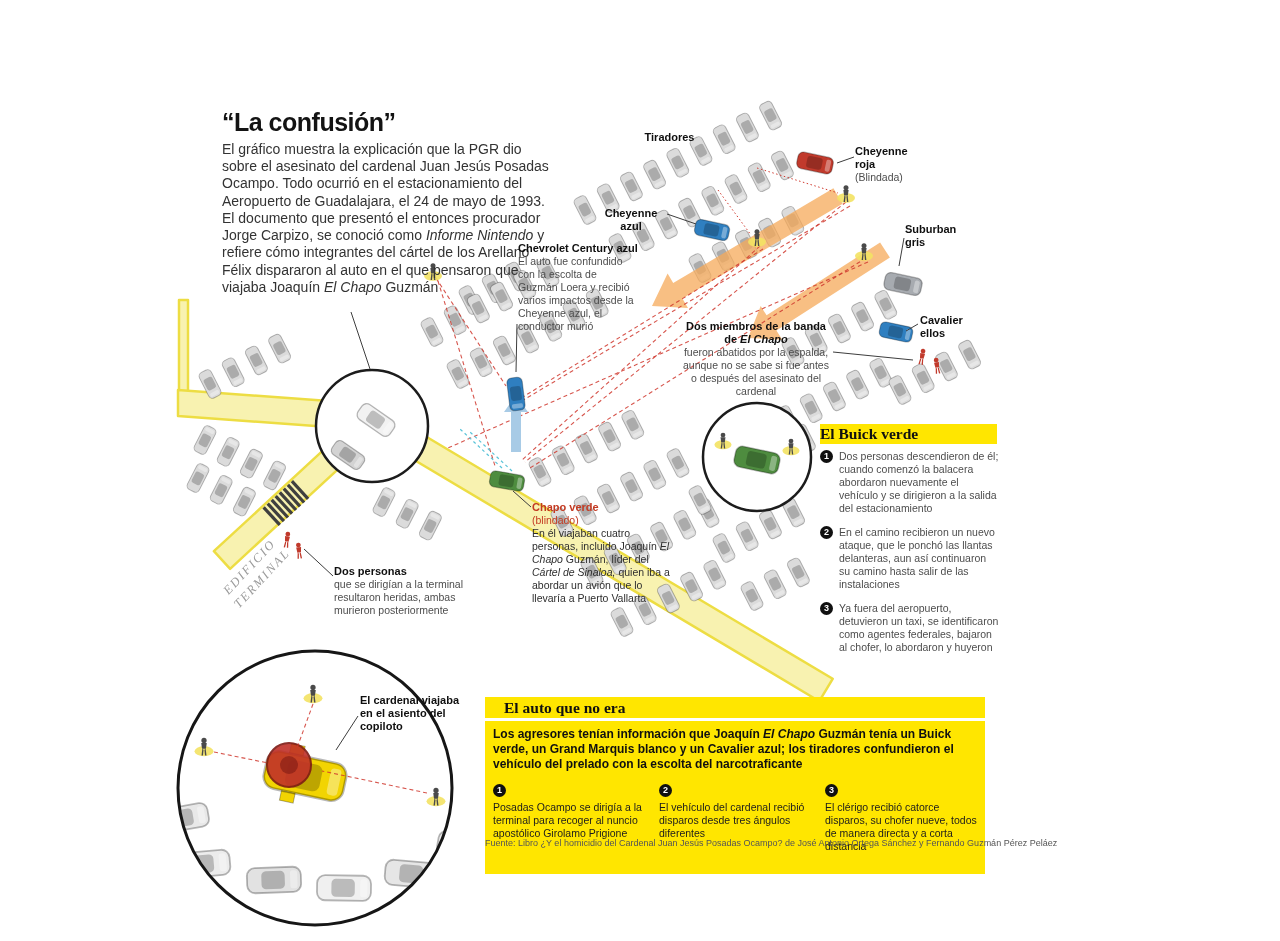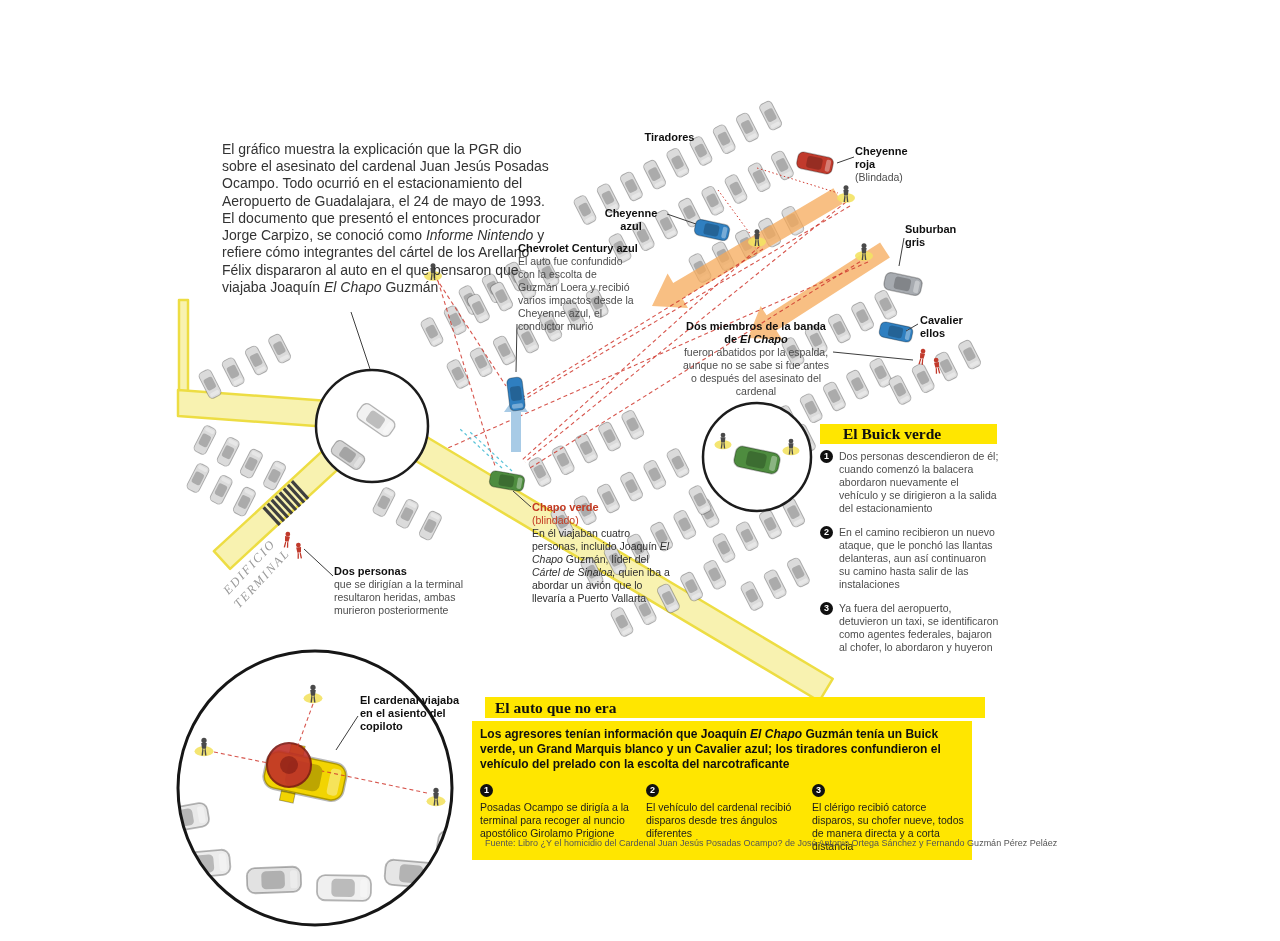--- a/index.html
+++ b/index.html
@@ -293,20 +293,21 @@
           <line x1="427" y1="793" x2="322" y2="771"></line>
         </g>
       </g>
       <circle cx="315" cy="788" r="137" fill="none" stroke="#161616" stroke-width="3"></circle>
     </g>
     <g class="ptr">
         <line x1="358" y1="716" x2="336" y2="750"></line>
       </g>
   </svg>
 
+  <h1 class="abs headline" style="left:222px;top:108px">“La confusión”</h1>
 
   <p class="abs intro" style="left:222px;top:141px;width:334px">
     <span>El gráfico muestra la explicación que la PGR dio sobre el asesinato del cardenal Juan Jesús Posadas Ocampo. Todo ocurrió en el estacionamiento del Aeropuerto de Guadalajara, el 24 de mayo de 1993. El documento que presentó el entonces procurador Jorge Carpizo, se conoció como </span><span class="it">Informe Nintendo</span><span> y refiere cómo integrantes del cártel de los Arellano Félix dispararon al auto en el que pensaron que viajaba Joaquín </span><span class="it">El Chapo</span><span> Guzmán</span>
   </p>
 
   <div class="abs ralign" style="left:582px;top:131px;width:175px">
     <div class="lbl-title">Tiradores</div>
   </div>
 
   <div class="abs" style="left:855px;top:145px;width:72px">
@@ -348,38 +349,38 @@
     <div class="lbl-body">que se dirigían a la terminal resultaron heridas, ambas murieron posteriormente</div>
   </div>
 
   <div class="abs terminal" style="left:210px;top:556px;width:92px">
     <div>EDIFICIO</div>
     <div>TERMINAL</div>
   </div>
 
   <div class="abs lbl-title" style="left:360px;top:694px;width:112px">El cardenal viajaba en el asiento del copiloto</div>
 
-  <div class="abs ybar serif-h" style="left:820px;top:424px;width:177px;height:20px;padding-left:23px">El Buick verde</div>
+  <div class="abs ybar serif-h" style="left:820px;top:424px;width:177px;height:20px;padding-left:0">El Buick verde</div>
   <div class="abs" style="left:820px;top:450px;width:180px">
     <div class="bp-item">
       <span class="num">1</span>
       <div class="lbl-body" style="flex:1">Dos personas descendieron de él; cuando comenzó la balacera abordaron nuevamente el vehículo y se dirigieron a la salida del estacionamiento</div>
     </div>
     <div class="bp-item">
       <span class="num">2</span>
       <div class="lbl-body" style="flex:1">En el camino recibieron un nuevo ataque, que le ponchó las llantas delanteras, aun así continuaron su camino hasta salir de las instalaciones</div>
     </div>
     <div class="bp-item">
       <span class="num">3</span>
       <div class="lbl-body" style="flex:1">Ya fuera del aeropuerto, detuvieron un taxi, se identificaron como agentes federales, bajaron al chofer, lo abordaron y huyeron</div>
     </div>
   </div>
 
-  <div class="abs ybar serif-h" style="left:485px;top:697px;width:500px;height:21px;padding-left:10px">El auto que no era</div>
-  <div class="abs ybar" style="left:472px;top:721px;width:500px;padding:6px 8px 6px">
+  <div class="abs ybar serif-h" style="left:485px;top:697px;width:500px;height:21px;padding-left:19px">El auto que no era</div>
+  <div class="abs ybar" style="left:485px;top:721px;width:500px;padding:6px 8px 20px">
     <div class="bp-intro">
       <span>Los agresores tenían información que Joaquín </span><span class="it">El Chapo</span><span> Guzmán tenía un Buick verde, un Grand Marquis blanco y un Cavalier azul; los tiradores confundieron el vehículo del prelado con la escolta del narcotraficante</span>
     </div>
     <div class="bp-cols">
       <div class="bp-col">
         <div><span class="num">1</span></div>
         <div class="bp-coltext">Posadas Ocampo se dirigía a la terminal para recoger al nuncio apostólico Girolamo Prigione</div>
       </div>
       <div class="bp-col">
         <div><span class="num">2</span></div>

